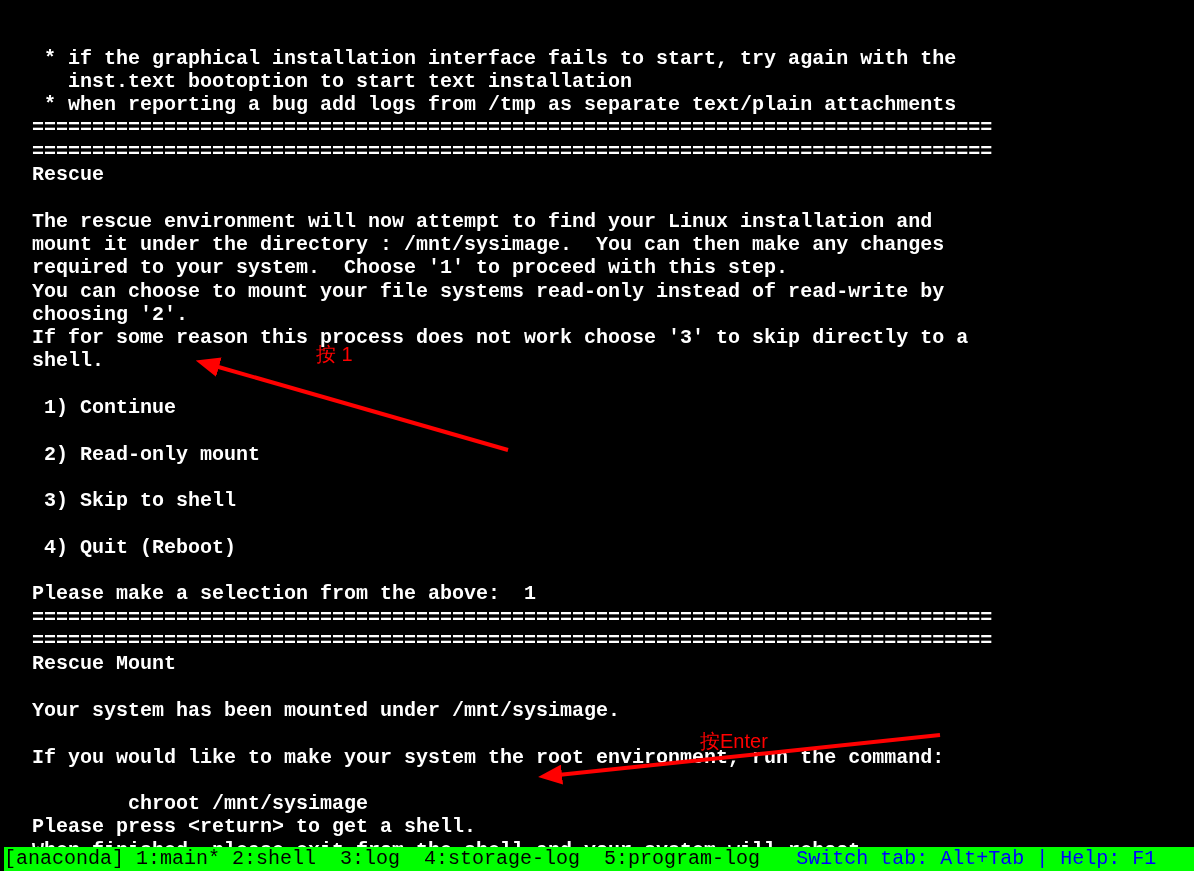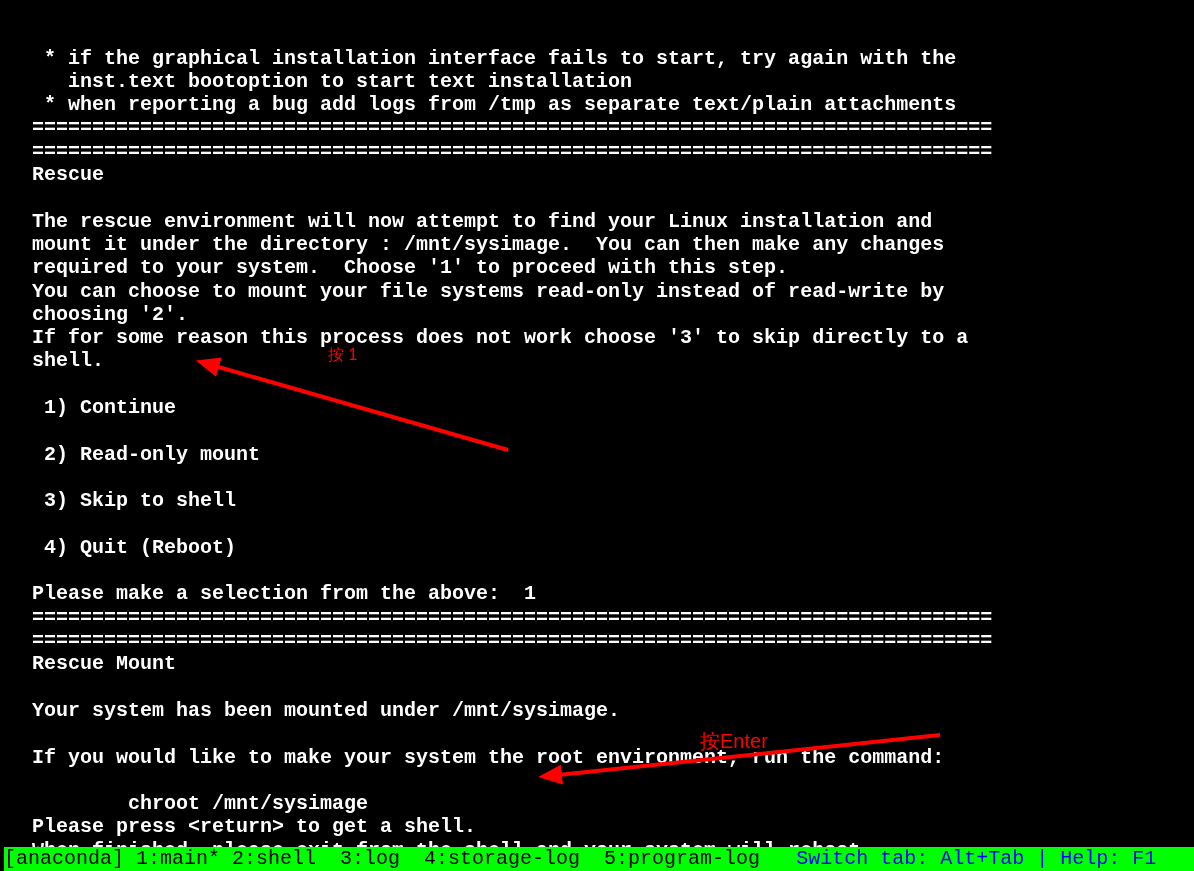--- a/index.html
+++ b/index.html
@@ -34,23 +34,23 @@
     white-space: pre;
     line-height: 24px;
   }
   .status-right {
     color: #0000ff;
   }
   .annotation-label1 {
     position: absolute;
     color: #ff0000;
     font-family: "Microsoft YaHei", "SimSun", sans-serif;
-    font-size: 16px;
+    font-size: 20px;
     font-weight: normal;
-    left: 328px;
+    left: 316px;
     top: 343px;
   }
   .annotation-label2 {
     position: absolute;
     color: #ff0000;
     font-family: "Microsoft YaHei", "SimSun", sans-serif;
     font-size: 20px;
     font-weight: normal;
     left: 700px;
     top: 730px;

